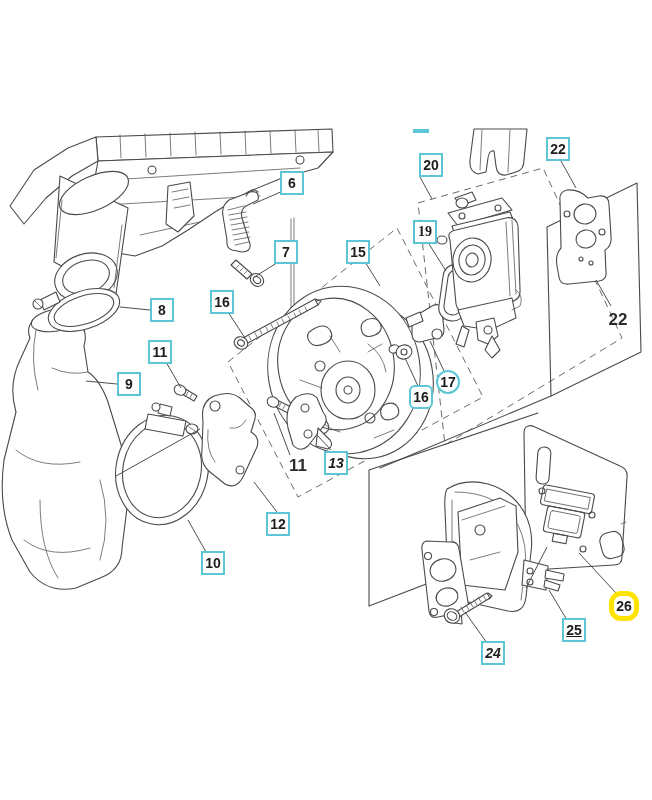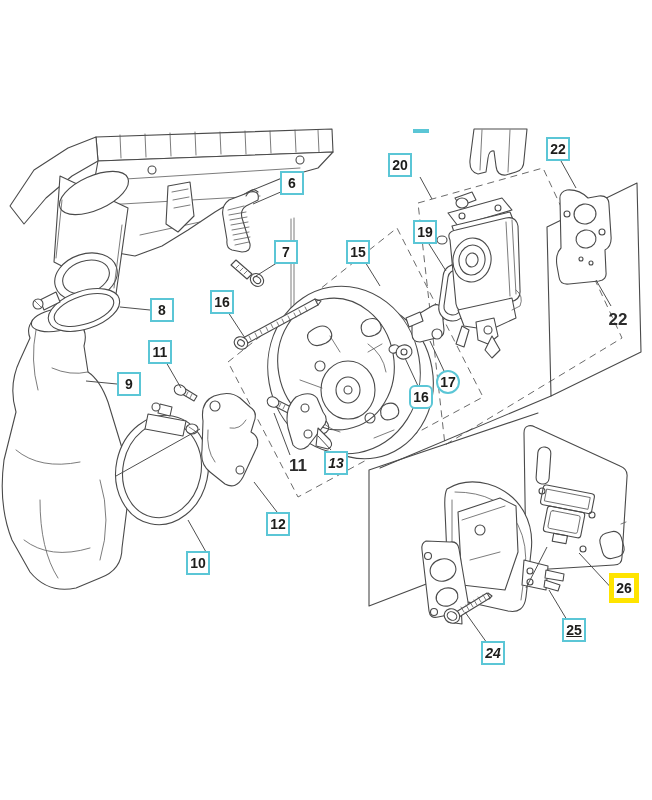--- a/index.html
+++ b/index.html
@@ -269,30 +269,30 @@
     <path d="M487,643 L465,612"></path>
     <path d="M567,620 L549,590"></path>
     <path d="M616,593 L579,553"></path>
     <path d="M547,547 L526,588"></path>
   </g>
 </svg>
 <div class="callout" style="left: 292px; top: 183px;">6</div>
     <div class="callout" style="left: 286px; top: 252px;">7</div>
     <div class="callout" style="left: 162px; top: 310px;">8</div>
     <div class="callout" style="left: 129px; top: 384px;">9</div>
-    <div class="callout" style="left: 198px; top: 563px;">10</div>
+    <div class="callout" style="left: 213px; top: 563px;">10</div>
     <div class="callout" style="left: 160px; top: 352px;">11</div>
     <div class="callout" style="left: 278px; top: 524px;">12</div>
     <div class="callout" style="left: 336px; top: 463px; font-style: italic;">13</div>
     <div class="callout" style="left: 222px; top: 302px;">16</div>
     <div class="callout" style="left: 358px; top: 246px; margin-top: 6px;">15</div>
     <div class="callout" style="left: 421px; top: 397px; border-radius: 6px;">16</div>
     <div class="callout" style="left: 448px; top: 382px; border-radius: 12px;">17</div>
-    <div class="callout" style="left: 425px; top: 232px;">19</div>
-    <div class="callout" style="left: 400px; top: 165px;">20</div>
+    <div class="callout" style="left: 425px; top: 232px; font-family: Liberation Serif, serif;">19</div>
+    <div class="callout" style="left: 431px; top: 165px;">20</div>
     <div class="callout" style="left: 558px; top: 149px;">22</div>
     <div class="callout" style="left: 493px; top: 653px; font-style: italic;">24</div>
     <div class="callout" style="left: 574px; top: 630px; text-decoration: underline;">25</div>
-    <div class="callout highlighted" style="left: 624px; top: 588px;">26</div>
+    <div class="callout highlighted" style="left: 624px; top: 606px; border-radius: 12px;">26</div>
     <div class="plain-label" style="left: 298px; top: 466px;">11</div>
     <div class="plain-label" style="left: 618px; top: 320px;">22</div>
     <div class="partial-callout" style="left: 413px; top: 129px; width: 16px; height: 4px;"></div>
   </div>
 
 </body></html>

